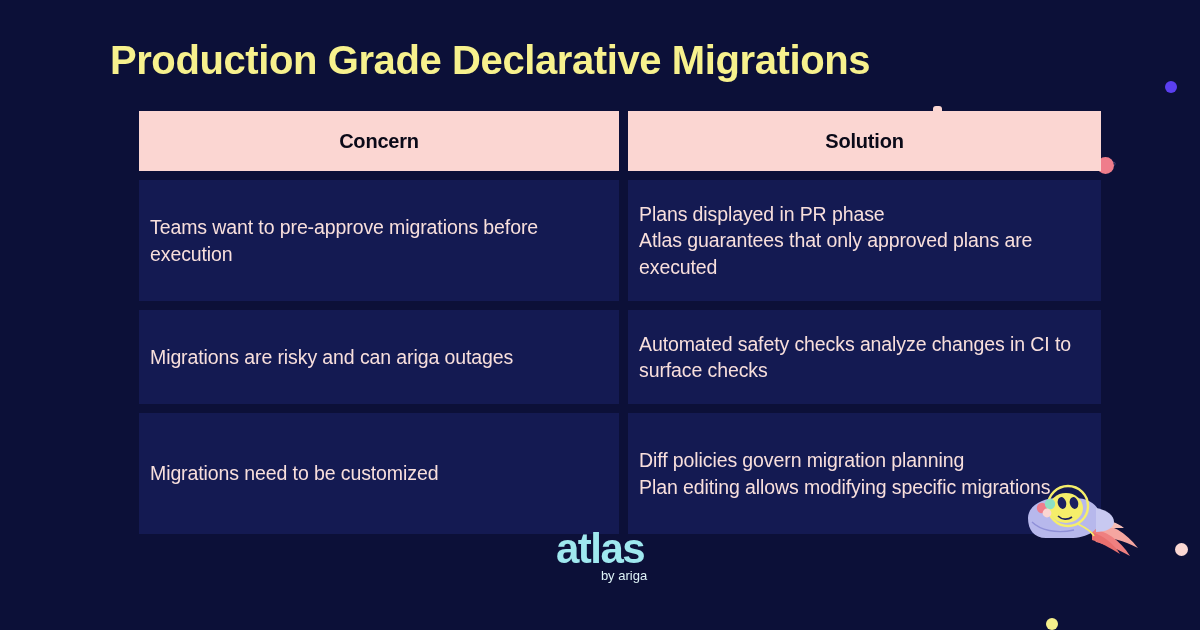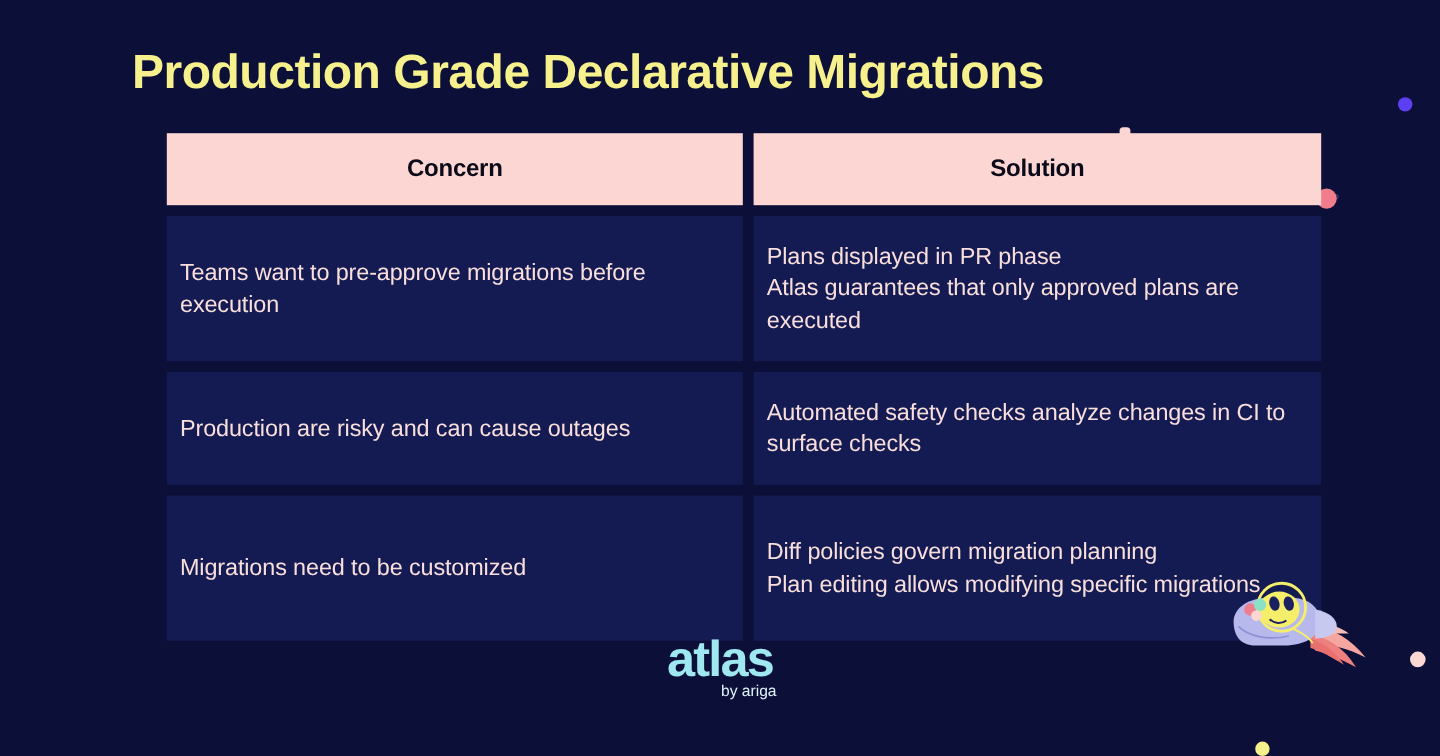--- a/index.html
+++ b/index.html
@@ -196,21 +196,21 @@
       <span class="cell-text">Teams want to pre-approve migrations before execution</span>
     </div>
     <div class="cell col-solution">
       <span class="cell-text">Plans displayed in PR phase
 Atlas guarantees that only approved plans are executed</span>
     </div>
   </div>
 
   <div class="row body-row r2">
     <div class="cell col-concern">
-      <span class="cell-text">Production are risky and can cause outages</span>
+      <span class="cell-text">Migrations are risky and can ariga outages</span>
     </div>
     <div class="cell col-solution">
       <span class="cell-text">Automated safety checks analyze changes in CI to surface checks</span>
     </div>
   </div>
 
   <div class="row body-row r3">
     <div class="cell col-concern">
       <span class="cell-text">Migrations need to be customized</span>
     </div>

